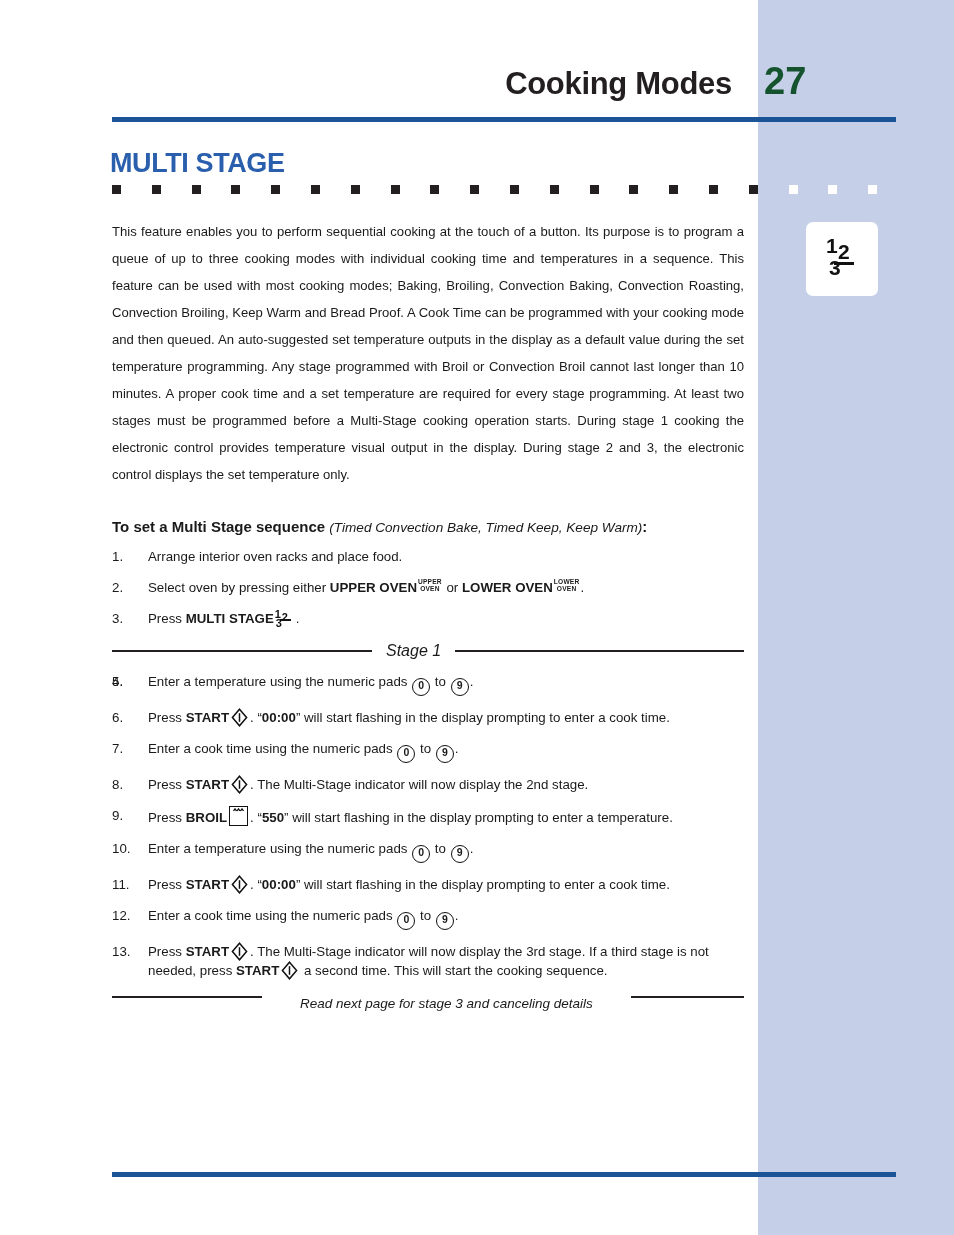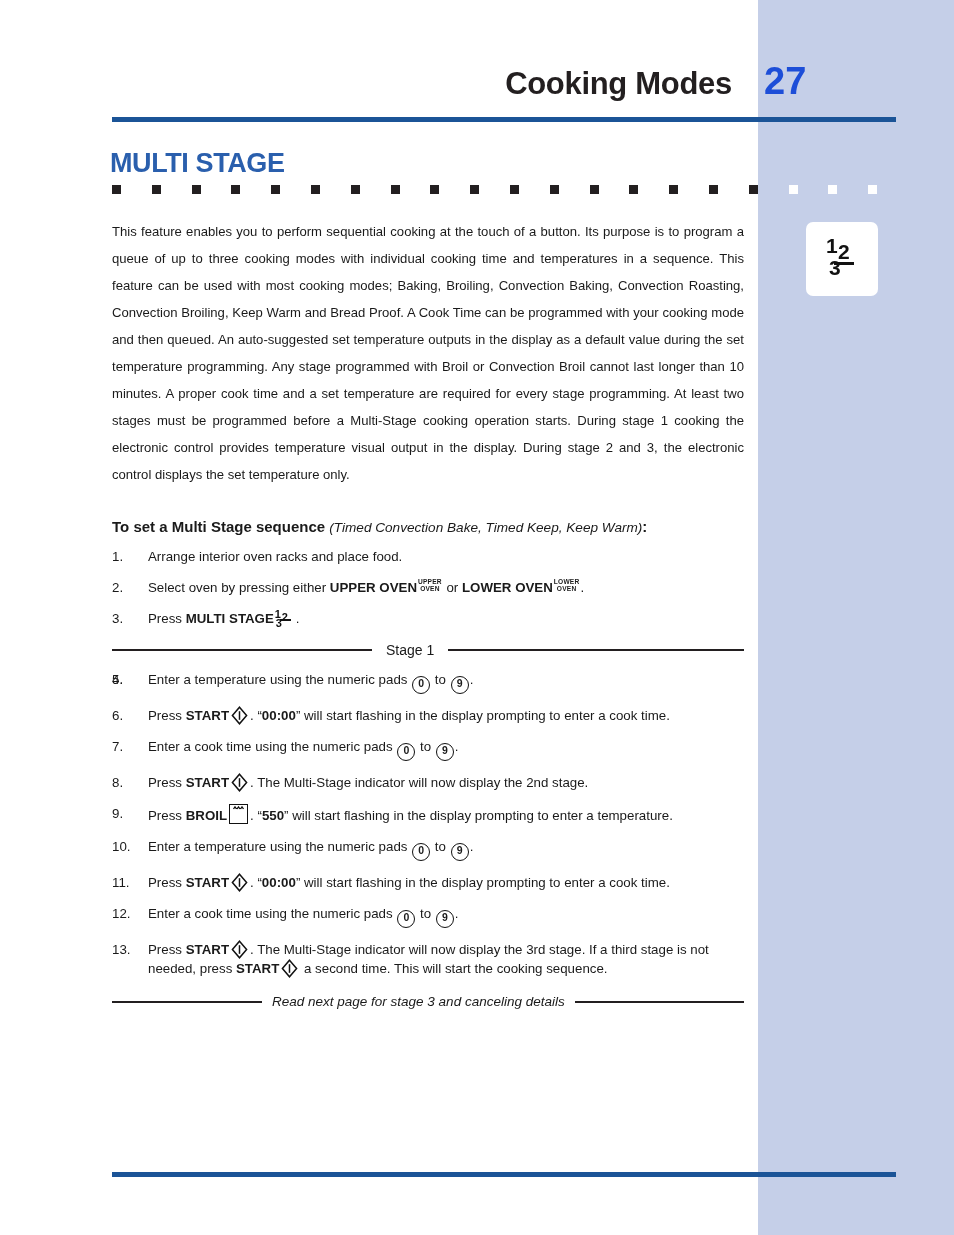--- a/index.html
+++ b/index.html
@@ -82,21 +82,21 @@
     letter-spacing: -0.3px;
     text-align: right;
     white-space: nowrap;
   }
   .header-pagenum {
     position: absolute;
     left: 764px;
     top: 60px;
     font-size: 38px;
     font-weight: bold;
-    color: #1d4ed8;
+    color: #14532d;
   }
   .header-rule {
     position: absolute;
     left: 112px;
     top: 117px;
     width: 784px;
     height: 5px;
     background: #1b5497;
   }
 
@@ -180,28 +180,30 @@
     margin-top: 14px;
     margin-bottom: 2px;
   }
   .stage-divider .line {
     height: 2px;
     background: #231f20;
     flex: 1 1 auto;
   }
   .stage-divider .line.short { flex: 0 0 260px; }
   .stage-divider .lbl {
-    font-size: 14px;
+    font-style: italic;
+    font-size: 16px;
     padding: 0 14px;
     white-space: nowrap;
   }
   .footer-divider {
     display: flex;
-    align-items: center;
+    align-items: flex-start;
     margin-top: 16px;
+    gap: 28px;
   }
   .footer-divider .line { height: 2px; background: #231f20; }
   .footer-divider .line.l { flex: 0 0 150px; }
   .footer-divider .line.r { flex: 1 1 auto; }
   .footer-divider .lbl {
     font-style: italic;
     font-size: 13.5px;
     padding: 0 10px;
     white-space: nowrap;
   }

